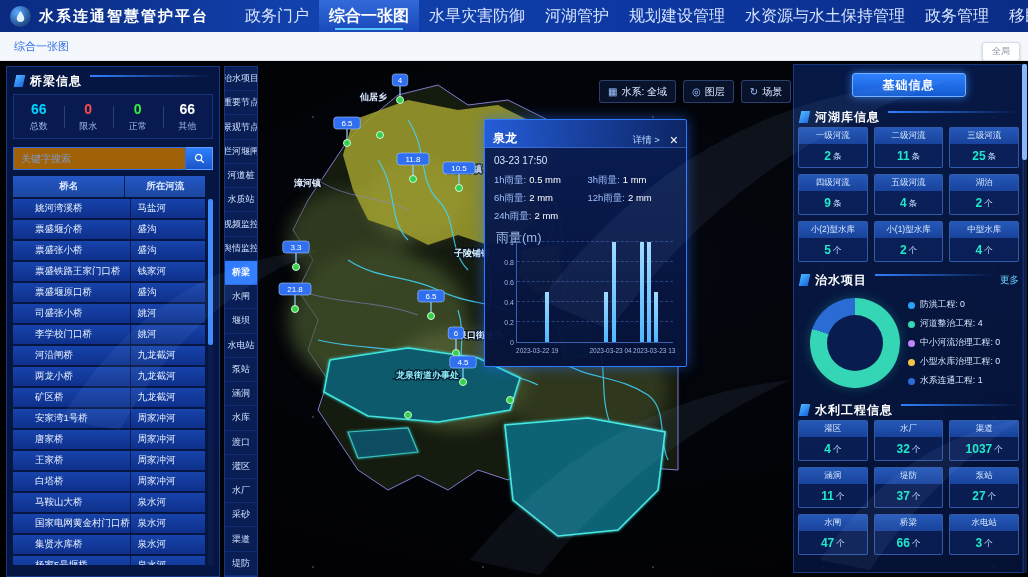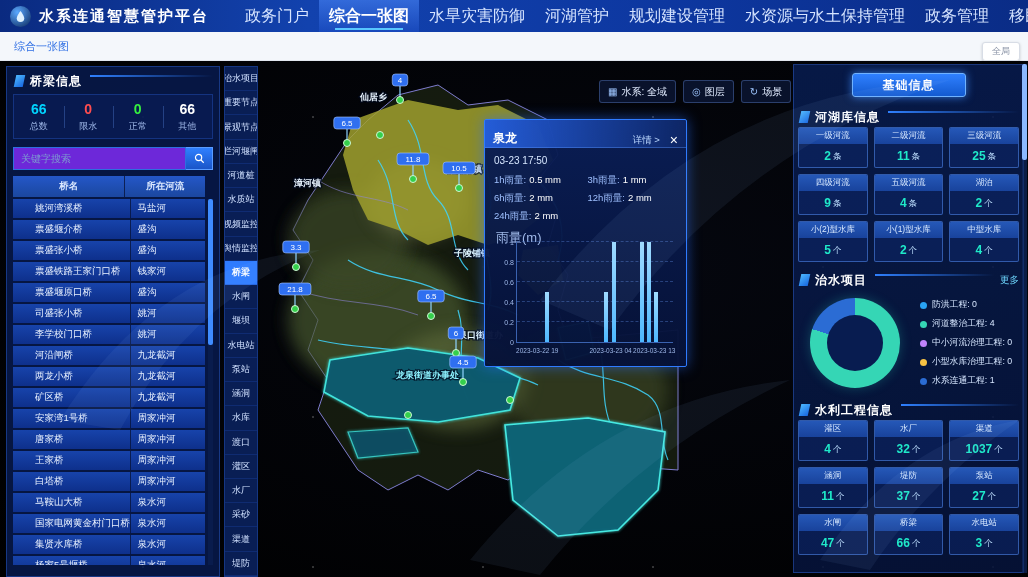--- a/index.html
+++ b/index.html
@@ -38,21 +38,21 @@
     margin:0 6px 0 2px;flex:0 0 auto;}
   .sect-title{color:#fff;font-size:12px;font-weight:bold;letter-spacing:1px;white-space:nowrap;}
   .sect-line{flex:1;height:2px;background:linear-gradient(90deg,#2f80ff,rgba(47,128,255,0));margin:0 0 10px 8px;}
   .more{color:#6fd8ff;font-size:9.5px;margin-left:6px;cursor:pointer;white-space:nowrap;}
   .stats{display:flex;background:rgba(10,30,90,.6);border:1px solid rgba(40,90,200,.4);margin:3px 0 8px;padding:6px 0 5px;}
   .stat{flex:1;text-align:center;position:relative;}
   .stat+.stat::before{content:"";position:absolute;left:0;top:15%;height:70%;width:1px;background:rgba(90,140,230,.35);}
   .stat-num{font-size:14px;font-weight:bold;}
   .stat-lab{font-size:9px;color:#9fb8e8;margin-top:3px;}
   .searchrow{display:flex;height:23px;margin-bottom:6px;}
-  .search{flex:1;min-width:0;background:#6d28d9;border:1px solid #2e6fe0;color:#cfe0ff;font-size:10px;padding:0 7px;outline:none;}
+  .search{flex:1;min-width:0;background:#a16207;border:1px solid #2e6fe0;color:#cfe0ff;font-size:10px;padding:0 7px;outline:none;}
   .search::placeholder{color:#7d9bd0;}
   .sbtn{width:26px;background:linear-gradient(#2f80ff,#1a55c8);border:1px solid #5a9cff;border-left:none;
     display:flex;align-items:center;justify-content:center;cursor:pointer;}
   .ltable{position:relative;height:calc(100% - 112px);overflow:hidden;padding-right:8px;}
   .trow{display:flex;height:19px;margin-bottom:2px;align-items:center;
     background:linear-gradient(rgba(28,80,200,.78),rgba(16,55,160,.78));}
   .trow.head{background:linear-gradient(#2457c8,#1b479f);height:21px;font-weight:bold;}
   .tc1{flex:1.4;padding-left:22px;font-size:9.5px;color:#eaf2ff;white-space:nowrap;overflow:hidden;}
   .tc2{flex:1;padding-left:7px;font-size:9.5px;color:#eaf2ff;border-left:1px solid rgba(8,20,60,.8);
     white-space:nowrap;overflow:hidden;align-self:stretch;display:flex;align-items:center;}
@@ -103,21 +103,21 @@
   .card-label{height:16px;background:linear-gradient(rgba(42,98,201,.85),rgba(27,73,168,.85));color:#d9e9ff;font-size:8.5px;
     display:flex;align-items:center;justify-content:center;white-space:nowrap;}
   .card-value{height:23px;display:flex;align-items:center;justify-content:center;gap:2px;}
   .card-num{color:#1fe9c9;font-size:12px;font-weight:bold;}
   .card-unit{color:#bfe0ff;font-size:8.5px;margin-top:2px;}
   .donut-row{display:flex;align-items:center;margin:2px 0 6px;}
   .donut{width:90px;height:90px;border-radius:50%;margin:4px 8px 4px 12px;position:relative;flex:0 0 auto;
     box-shadow:0 0 12px rgba(40,220,200,.25);}
   .donut::after{content:"";position:absolute;inset:17px;border-radius:50%;background:#081c50;}
   .legend{flex:1;min-width:0;}
-  .lg-row{display:flex;align-items:center;gap:5px;margin:7px 12px;color:#d6e6ff;font-size:8.8px;white-space:nowrap;}
+  .lg-row{display:flex;align-items:center;gap:5px;margin:7px 0;color:#d6e6ff;font-size:8.8px;white-space:nowrap;}
   .lg-dot{width:7px;height:7px;border-radius:50%;flex:0 0 auto;}
   
   .pscroll{position:absolute;right:1px;top:64px;bottom:4px;width:5px;background:rgba(16,40,96,.7);z-index:9;}
   .pscroll-thumb{width:100%;height:96px;background:#8ab8ff;border-radius:2px;}
   .wm{position:absolute;inset:0;z-index:30;pointer-events:none;}
 </style>
 </head>
 <body>
 
 <div class="nav">

